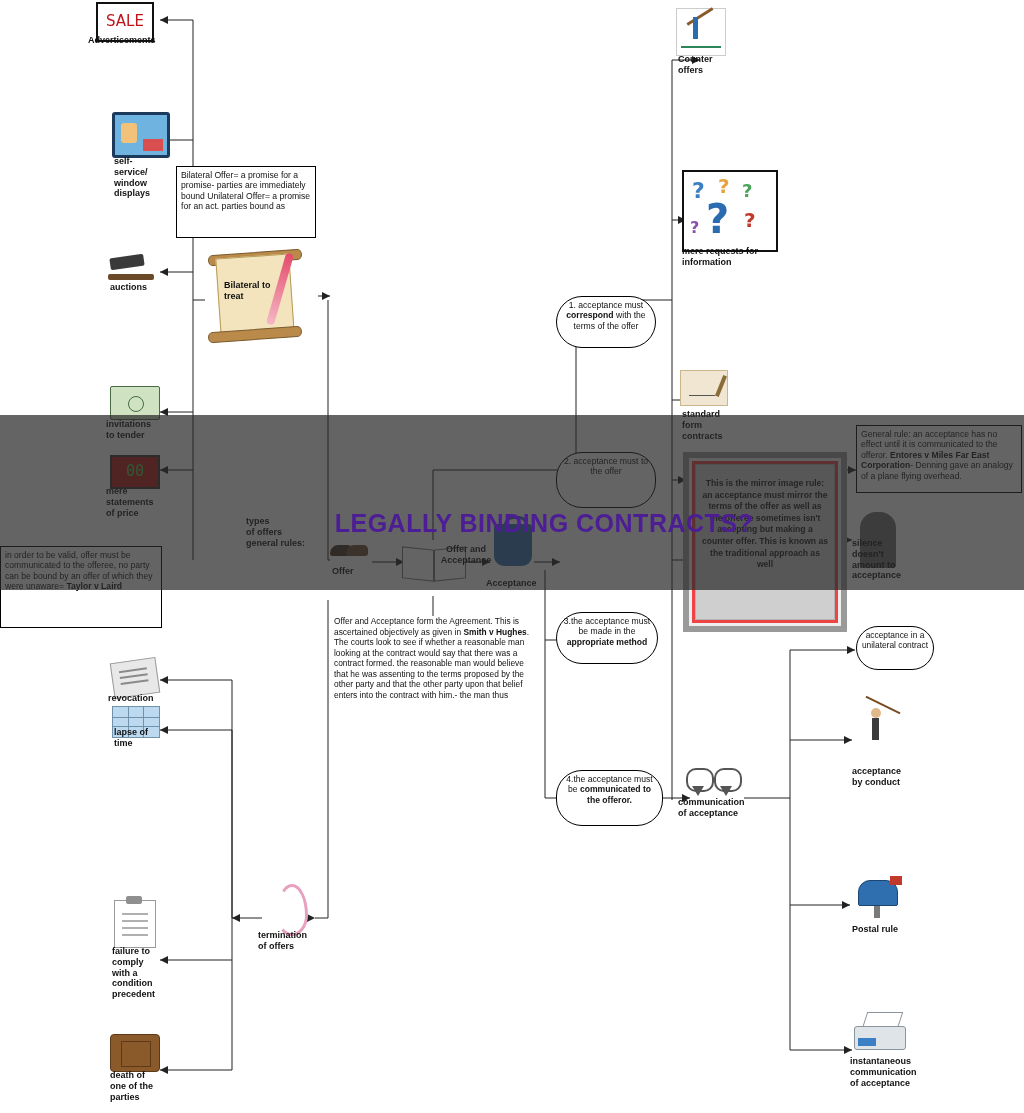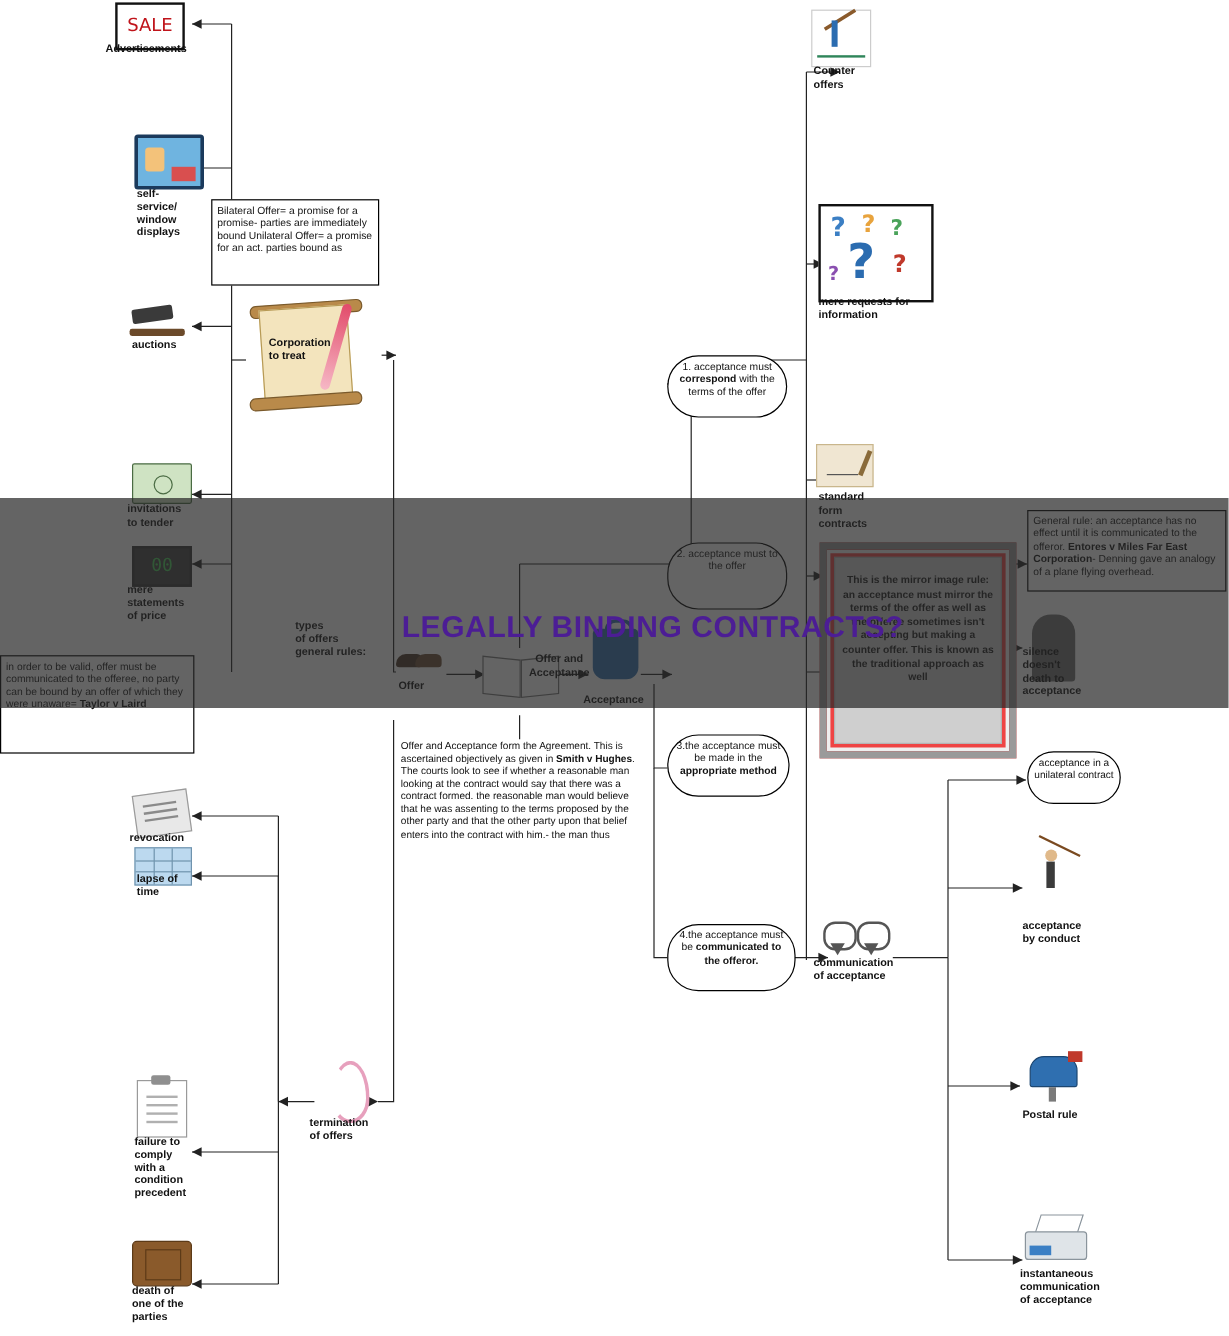--- a/index.html
+++ b/index.html
@@ -134,21 +134,21 @@
   }
   .money:after {
     content: "";
     position: absolute; left: 50%; top: 50%;
     width: 14px; height: 14px; margin: -7px 0 0 -7px;
     border: 1px solid #4a6b43;
     border-radius: 50%;
   }
   .pricetag {
     width: 46px; height: 30px;
-    background: #404040;
+    background: #b91c1c;
     border: 2px solid #333;
     color: #49d15a;
     font-family: "DejaVu Sans Mono", monospace;
     font-size: 15px;
     text-align: center;
     line-height: 28px;
   }
   .scroll {
     width: 96px; height: 92px;
     position: relative;
@@ -581,21 +581,21 @@
       <div class="pricetag">00</div>
     </div>
   <div class="lbl" style="left:106px; top:486px; width:70px;">mere
 statements
 of price</div>
 
   <div class="icon" style="left:206px; top:250px;">
     <div class="scroll">
       <div class="rod1"></div>
       <div class="sheet"></div>
-      <div class="txt">Corporation
+      <div class="txt">Bilateral
 to treat</div>
       <div class="rod2"></div>
     </div>
   </div>
   <div class="quill" style="left:276px; top:252px;"></div>
 
   <div class="box" style="left:176px; top:166px; width:140px; height:72px;">Bilateral Offer= a promise for a promise- parties are immediately bound
 Unilateral Offer= a promise for an act. parties bound as</div>
 
   <div class="box" style="left:0px; top:546px; width:162px; height:82px;">
@@ -724,21 +724,21 @@
     </div>
   <div class="lbl" style="left:682px; top:409px; width:68px;">standard
 form
 contracts</div>
 
   <div class="icon" style="left:860px; top:512px;">
       <div class="statue"></div>
     </div>
   <div class="lbl" style="left:852px; top:538px; width:64px;">silence
 doesn't
-death to
+amount to
 acceptance</div>
 
   <div class="icon" style="left:854px; top:700px;">
     <div class="fisher">
         <div class="rod"></div>
         <div class="head"></div>
         <div class="body"></div>
       </div>
   </div>
   <div class="lbl" style="left:852px; top:766px; width:74px;">acceptance

